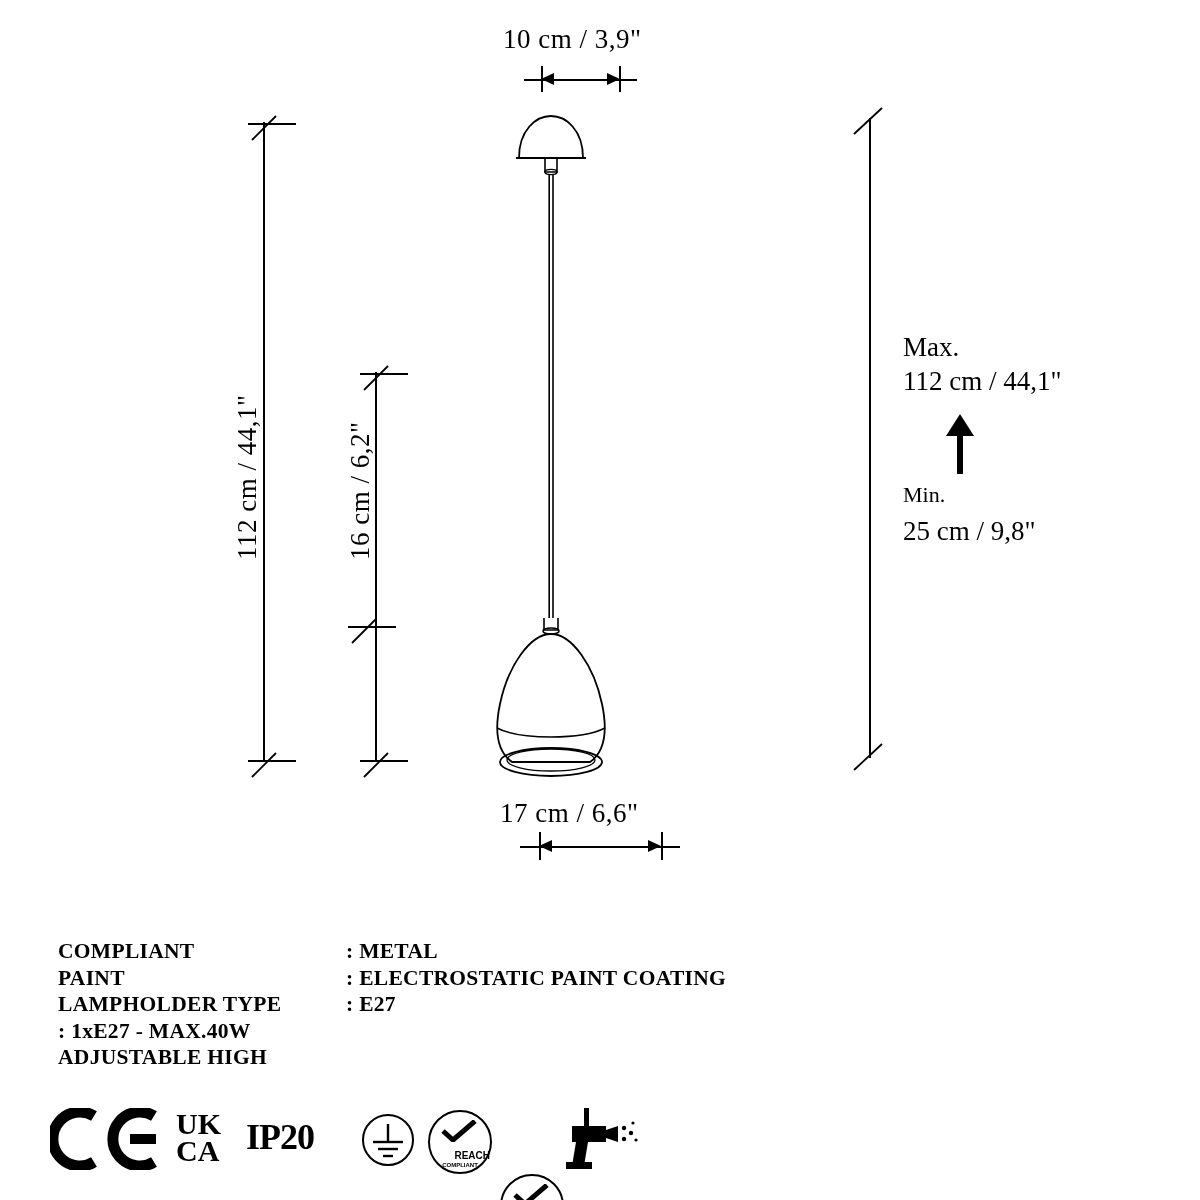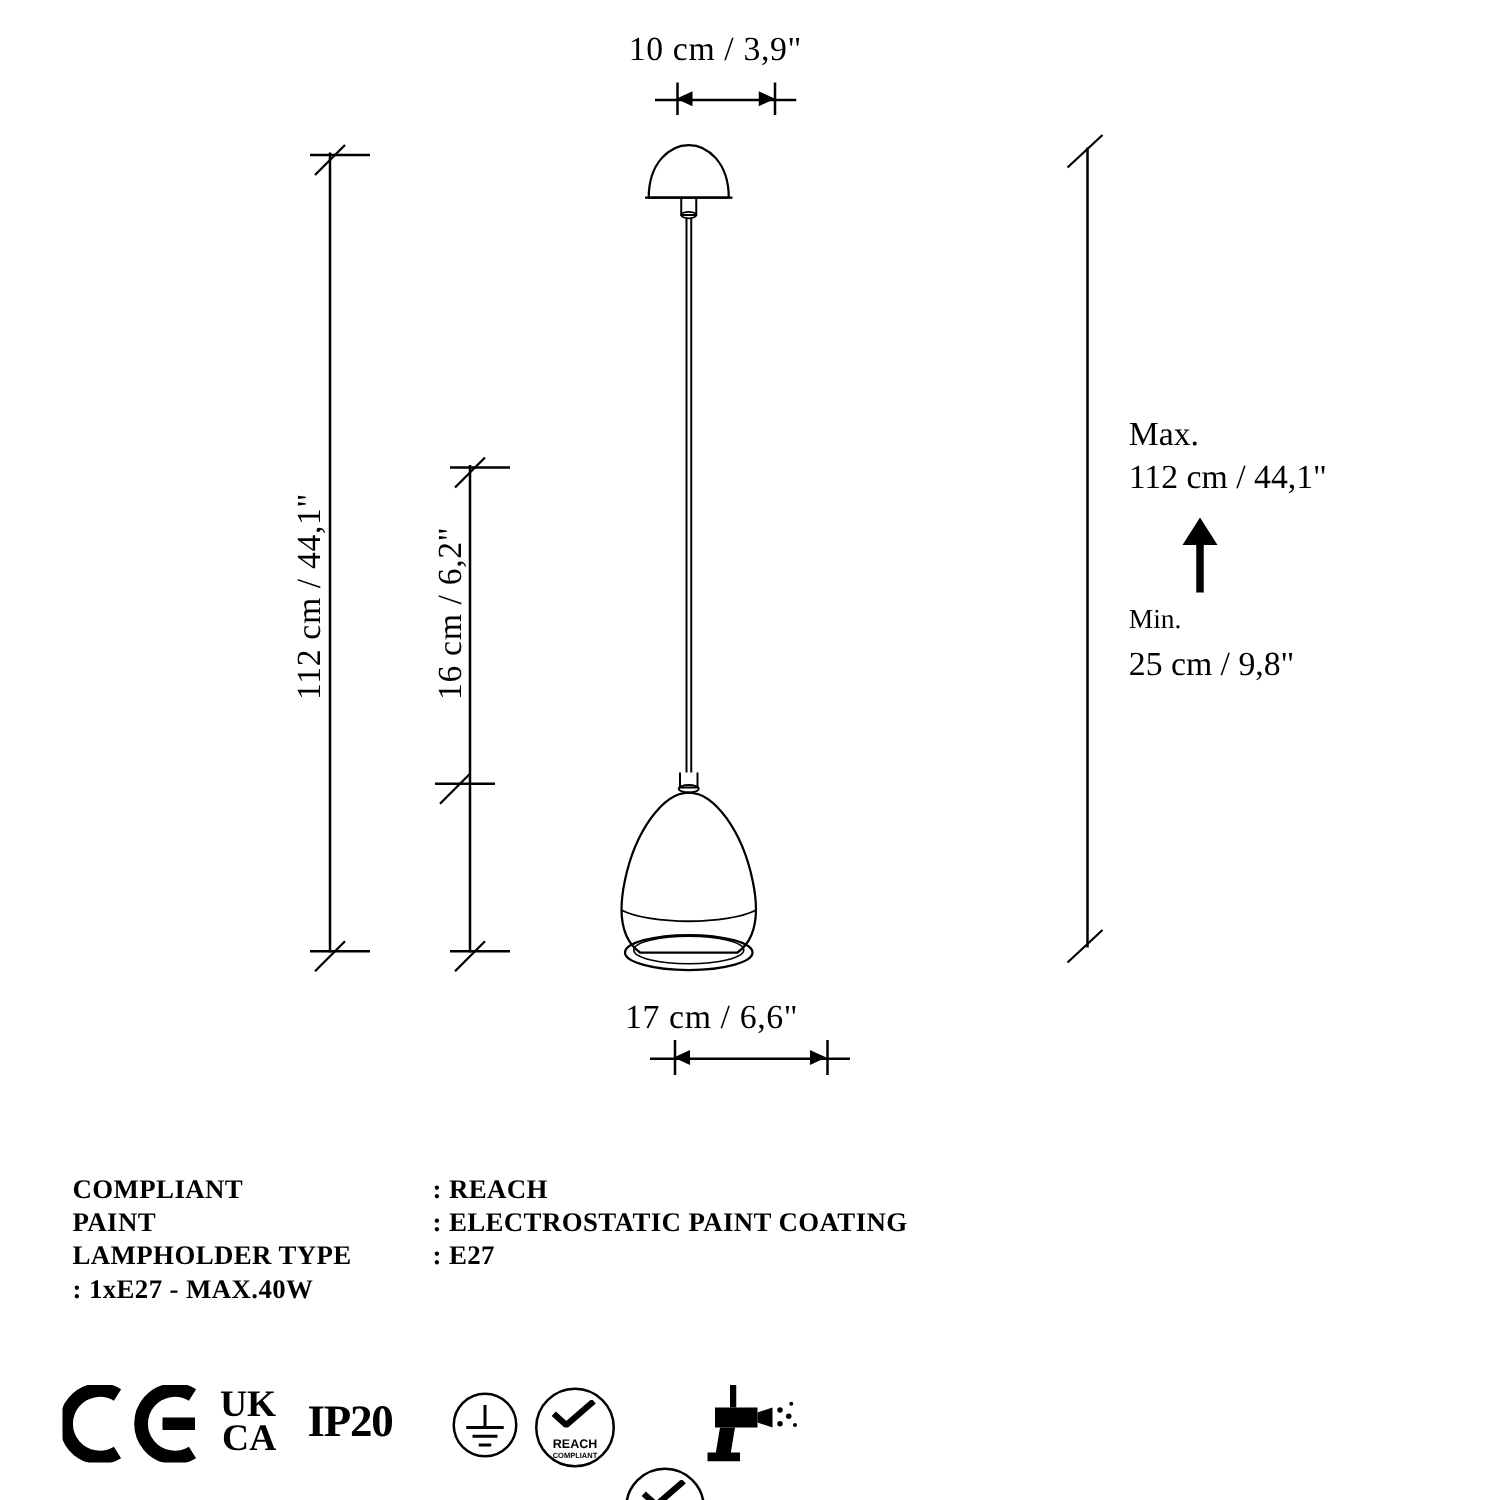--- a/index.html
+++ b/index.html
@@ -49,38 +49,38 @@
     letter-spacing:0.3px;
     line-height:26.5px;
   }
   .spec-row{display:flex;}
   .spec-key{width:288px;}
   .spec-val{}
 
   
   .badges{position:absolute;left:50px;top:1108px;height:66px;}
   .badge-ce{position:absolute;left:0px;top:0px;}
-  .badge-ukca{position:absolute;left:126px;top:2px;font-size:30px;font-weight:bold;line-height:27px;text-align:right;}
+  .badge-ukca{position:absolute;left:126px;top:2px;font-size:30px;font-weight:bold;line-height:27px;}
   .badge-ip20{position:absolute;left:196px;top:8px;font-size:36px;font-weight:bold;letter-spacing:-1px;}
   .badge-earth{position:absolute;left:310px;top:4px;}
   .badge-reach{position:absolute;left:378px;top:2px;}
   .badge-rohs{position:absolute;left:450px;top:2px;}
   .badge-spray{position:absolute;left:512px;top:-2px;}
 
   .circle-badge{
     width:60px;height:60px;border-radius:50%;
     border:2.5px solid #000;position:relative;
   }
   .circle-badge .tick{
     position:absolute;left:11px;top:8px;
     width:36px;height:22px;
   }
   .circle-badge .cap{
     position:absolute;left:0;right:0;bottom:11px;
-    text-align:center;font-size:10px;font-weight:bold;
+    text-align:right;font-size:10px;font-weight:bold;
     font-family:"Liberation Sans", sans-serif;
   }
   .circle-badge .cap2{
     position:absolute;left:0;right:0;bottom:4px;
     text-align:center;font-size:6px;font-weight:bold;
     font-family:"Liberation Sans", sans-serif;
   }
 </style>
 </head>
 <body>
@@ -173,32 +173,36 @@
     <line x1="22" y1="62" x2="22" y2="16" stroke="#000" stroke-width="6"></line>
     <path d="M22,2 L36,24 L8,24 Z" fill="#000"></path>
   </svg>
 
   <div class="txt side-min-label">Min.</div>
   <div class="txt side-min-value">25 cm / 9,8"</div>
 
   <div class="spec">
     <div class="spec-row">
       <div class="spec-key">COMPLIANT</div>
-      <div class="spec-val">: REACH</div>
+      <div class="spec-val">: METAL</div>
     </div>
     <div class="spec-row">
       <div class="spec-key">PAINT</div>
       <div class="spec-val">: ELECTROSTATIC PAINT COATING</div>
     </div>
     <div class="spec-row">
       <div class="spec-key">LAMPHOLDER TYPE</div>
       <div class="spec-val">: E27</div>
     </div>
     <div class="spec-row">
       <div class="spec-val">: 1xE27 - MAX.40W</div>
+    </div>
+    <div class="spec-row">
+      <div class="spec-key">ADJUSTABLE HIGH</div>
+      <div class="spec-val"></div>
     </div>
   </div>
 
   <div class="badges">
 
     <svg class="badge-ce" width="110" height="62" viewBox="0 0 110 62">
       <path d="M44,8 A27,27 0 1,0 44,54" fill="none" stroke="#000" stroke-width="11"></path>
       <path d="M104,8 A27,27 0 1,0 104,54" fill="none" stroke="#000" stroke-width="11"></path>
       <rect x="80" y="26" width="26" height="10" fill="#000"></rect>
     </svg>

